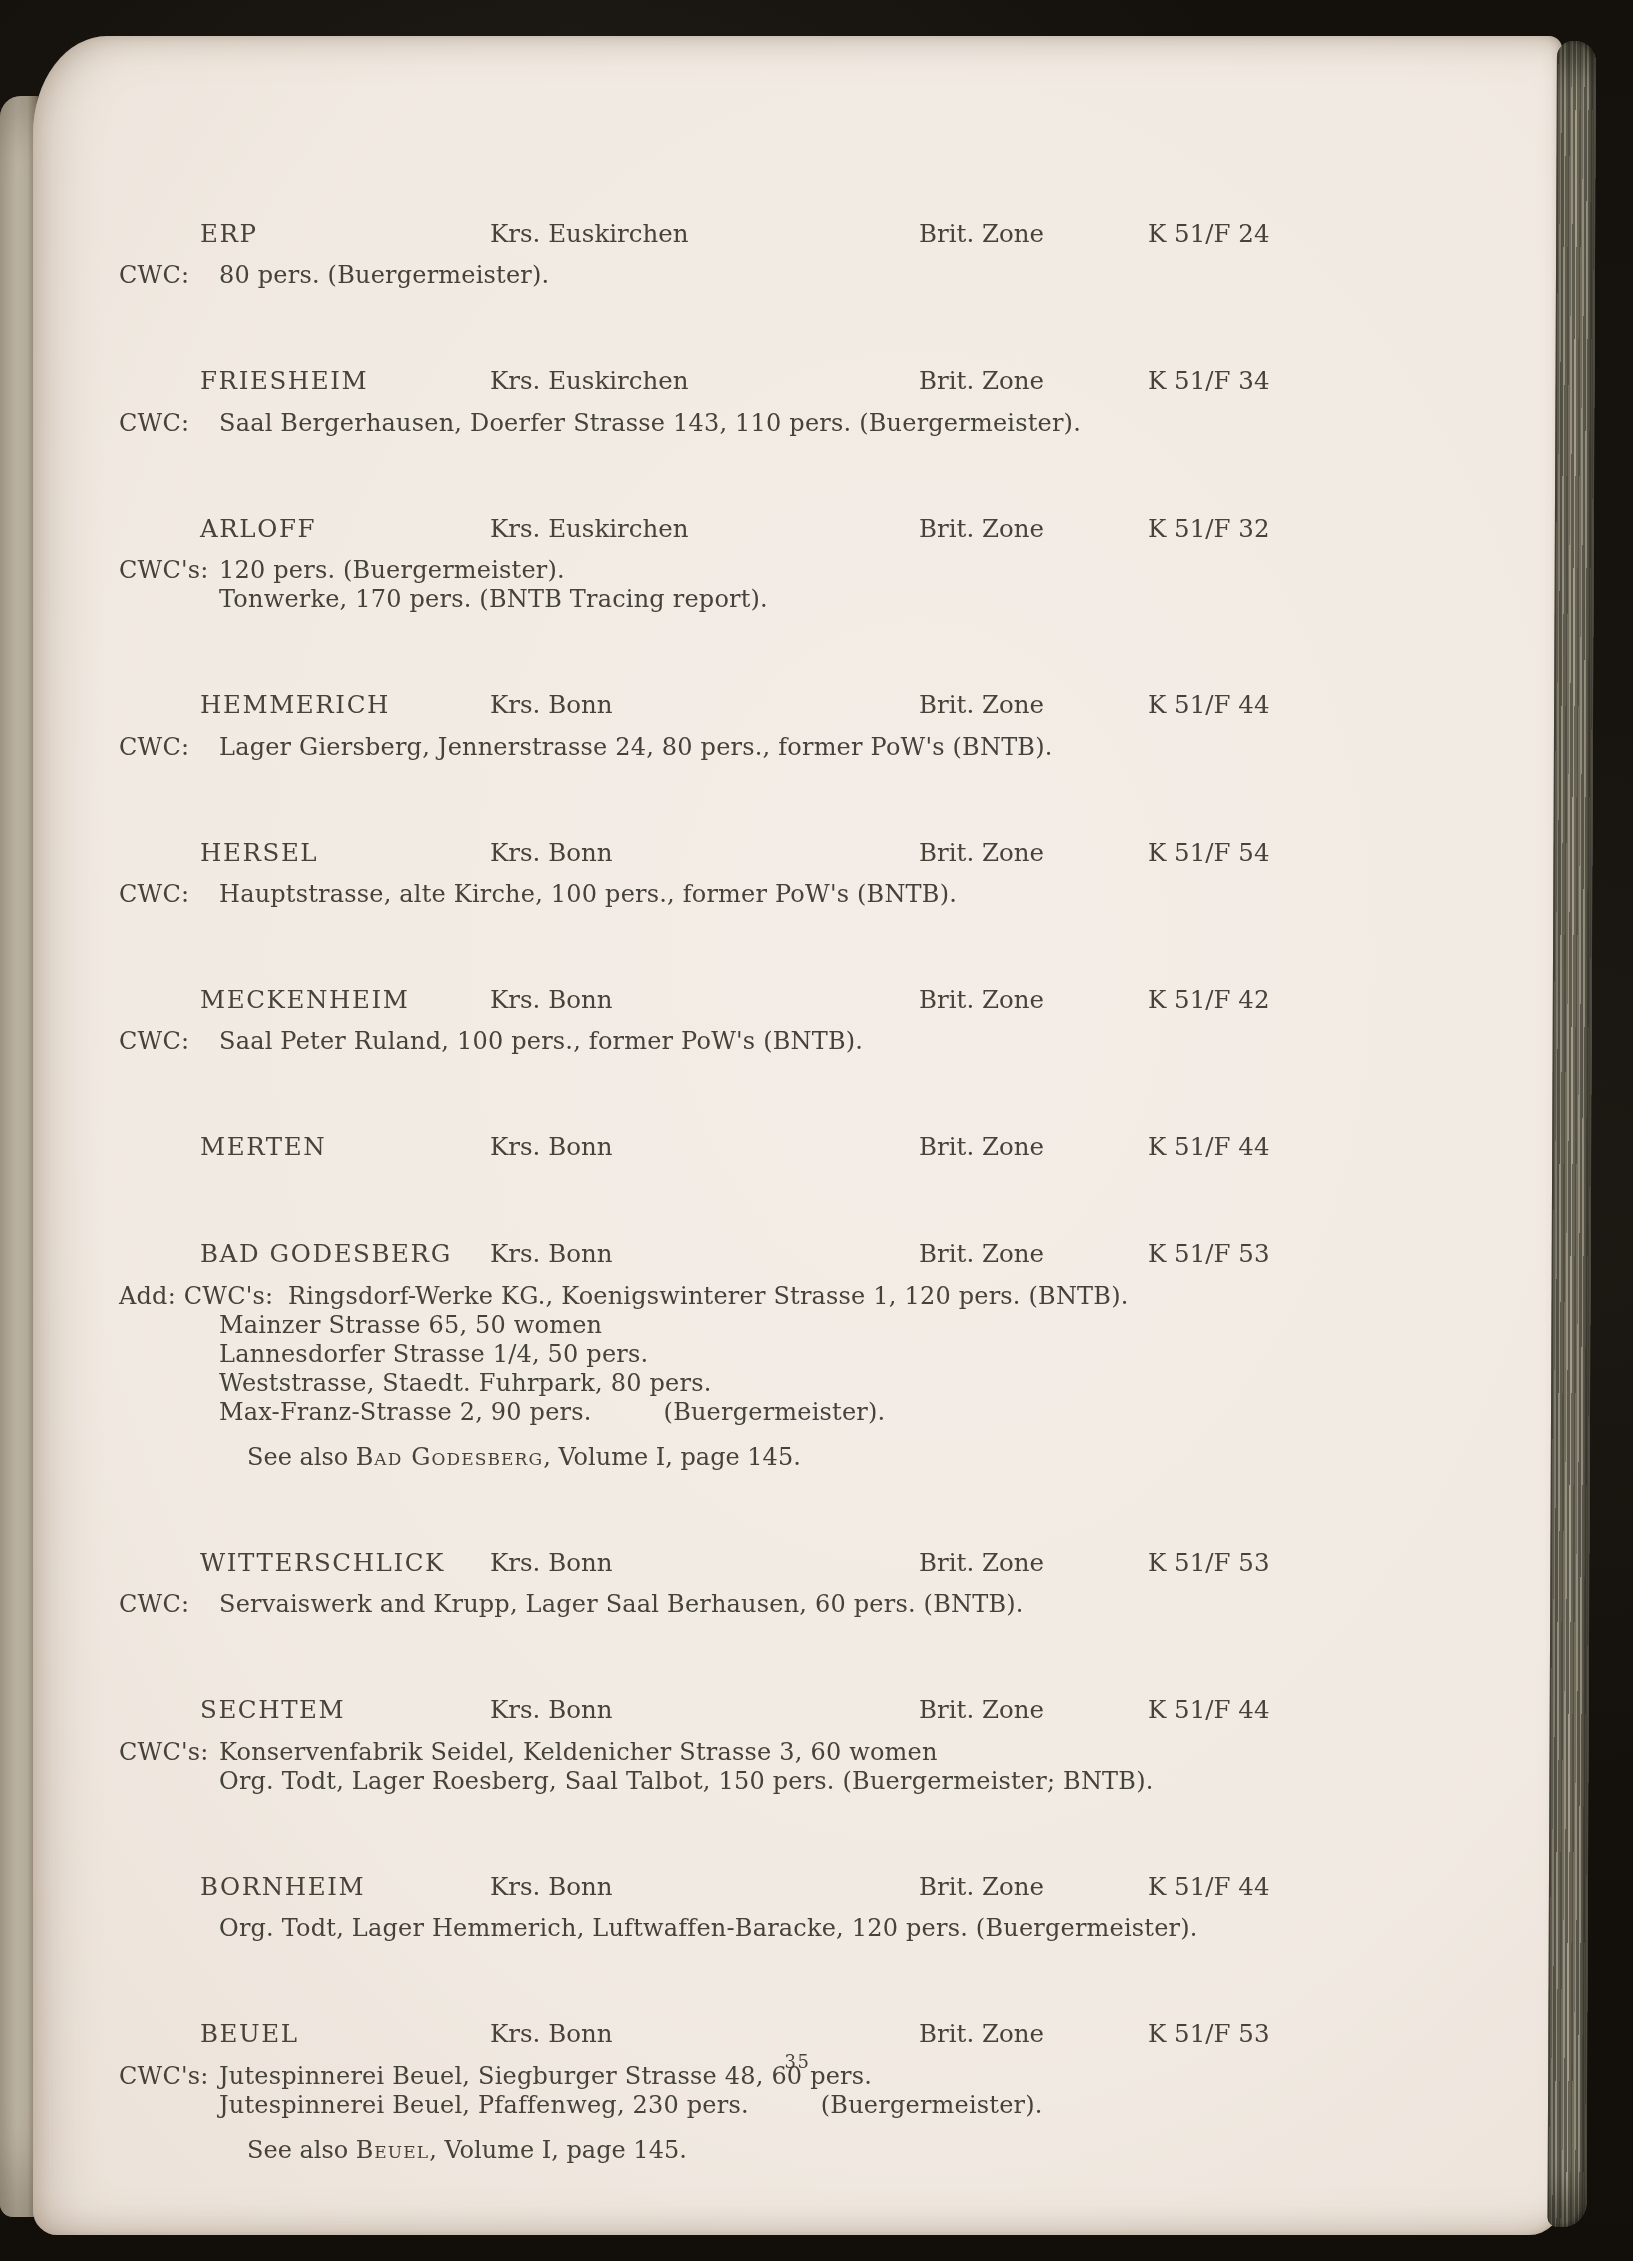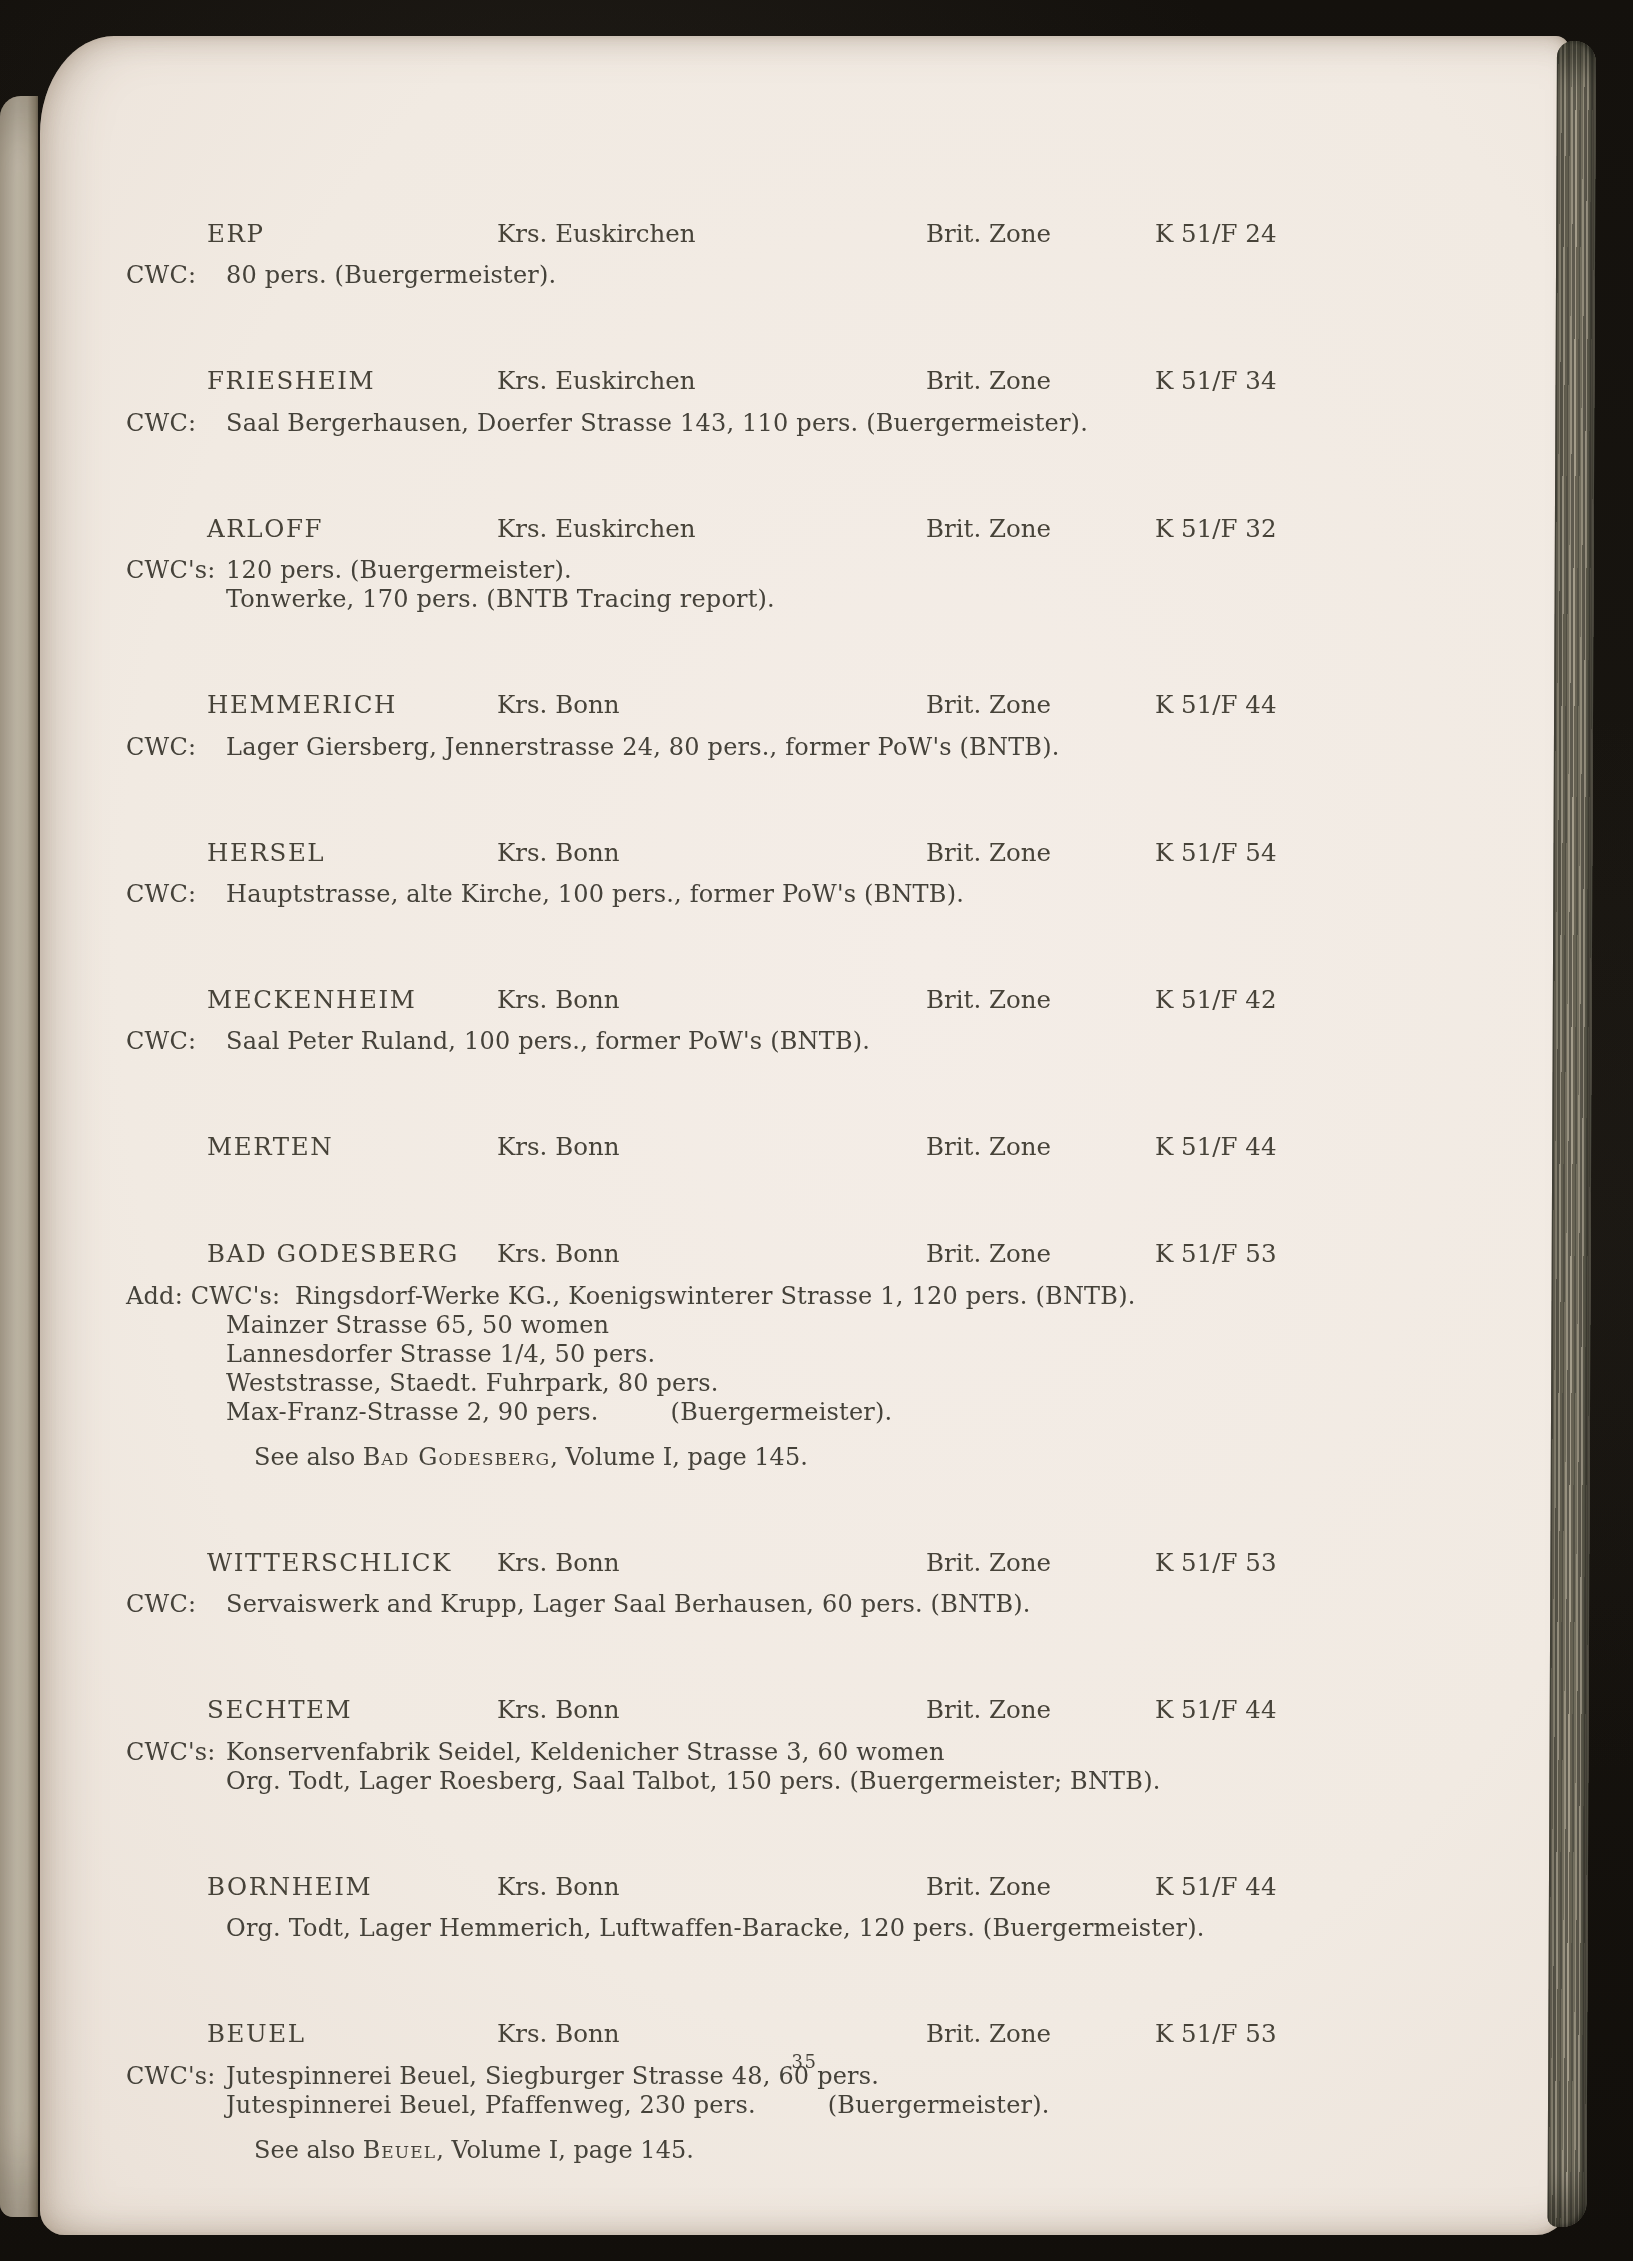--- a/index.html
+++ b/index.html
@@ -17,21 +17,21 @@
   }
   
   .under-page {
     position:absolute; left:0; top:96px; width:38px; height:2121px;
     background:linear-gradient(90deg,#cfc5b2,#ebe2d1 45%,#e4dac7 72%,#b4a994 93%,#8c8270);
     border-radius:21px 0 0 13px;
     box-shadow: inset 0 29px 45px rgba(40,30,20,.25), inset 0 -45px 57px rgba(40,30,20,.32);
   }
   
   .page {
-    position:absolute; left:40px; top:36px; width:1529px; height:2199px;
+    position:absolute; left:33px; top:36px; width:1529px; height:2199px;
     background:
       radial-gradient(1389px 1879px at 58% 42%, #f4ede7 0%, #f1eae2 58%, #ece3da 86%, #e6dcd1 100%);
     border-radius: 74px 13px 33px 24.5px / 98px 13px 33px 24.5px;
     box-shadow:
       inset 23px 0 57px -16.3px rgba(112,90,66,.38),
       inset -5.7px 0 9.8px -4.9px rgba(92,74,52,.35),
       inset 0 13px 28px -13px rgba(112,90,66,.25),
       inset 0 -9.8px 28px -9.8px rgba(112,90,66,.28);
   }
   

